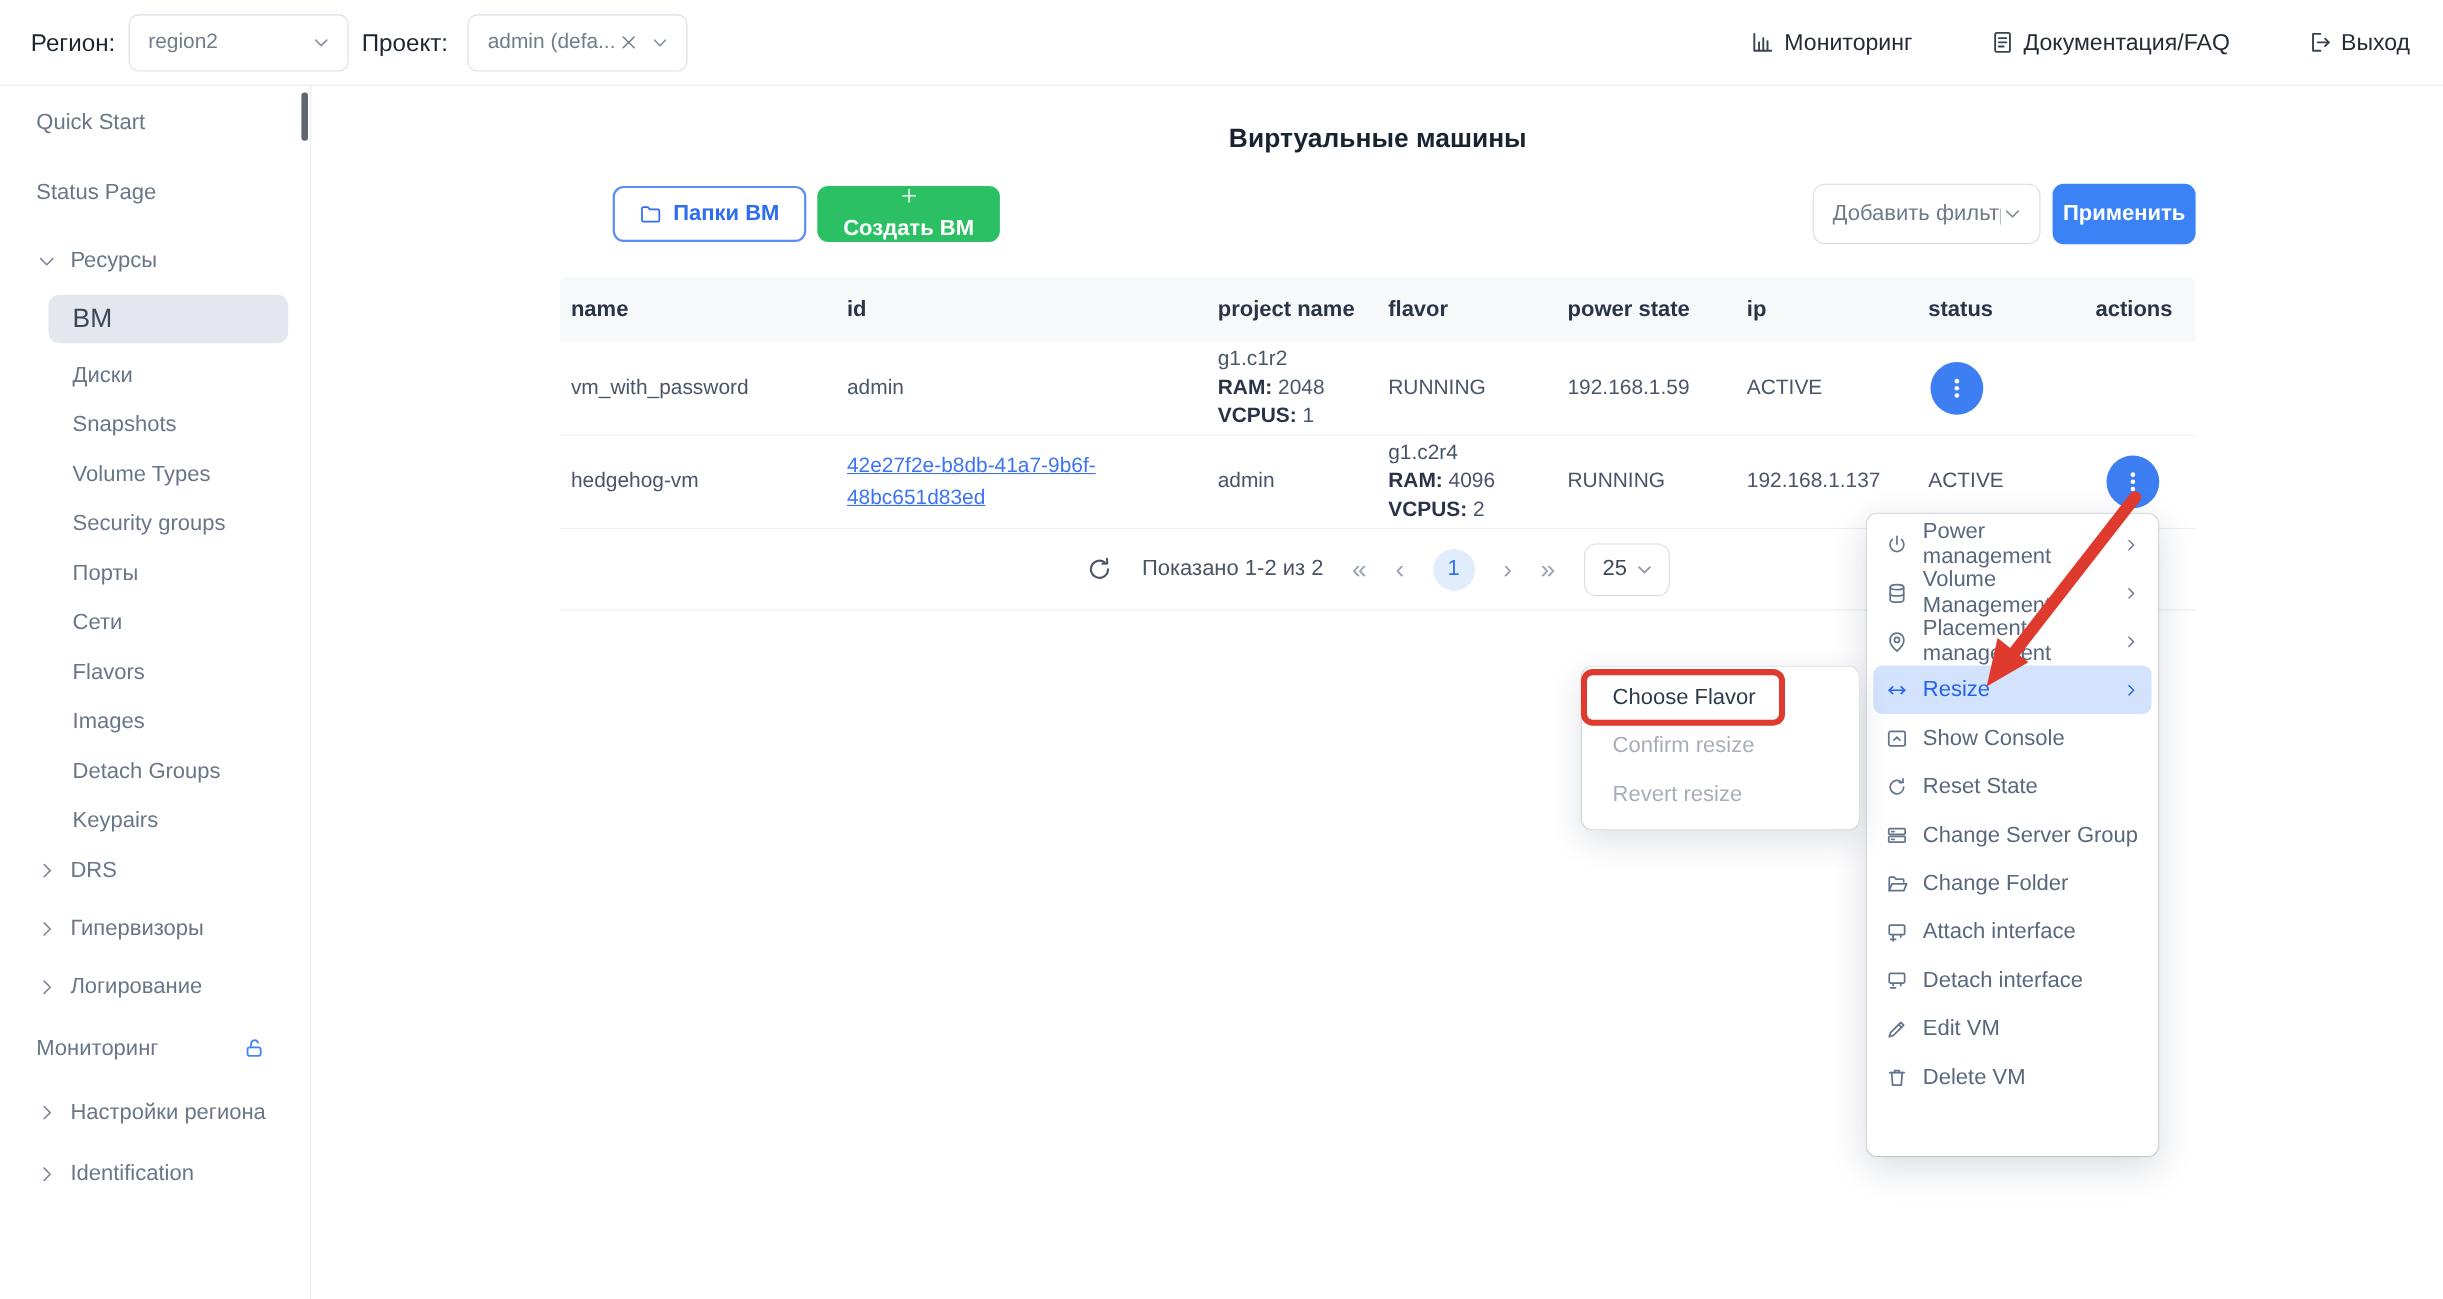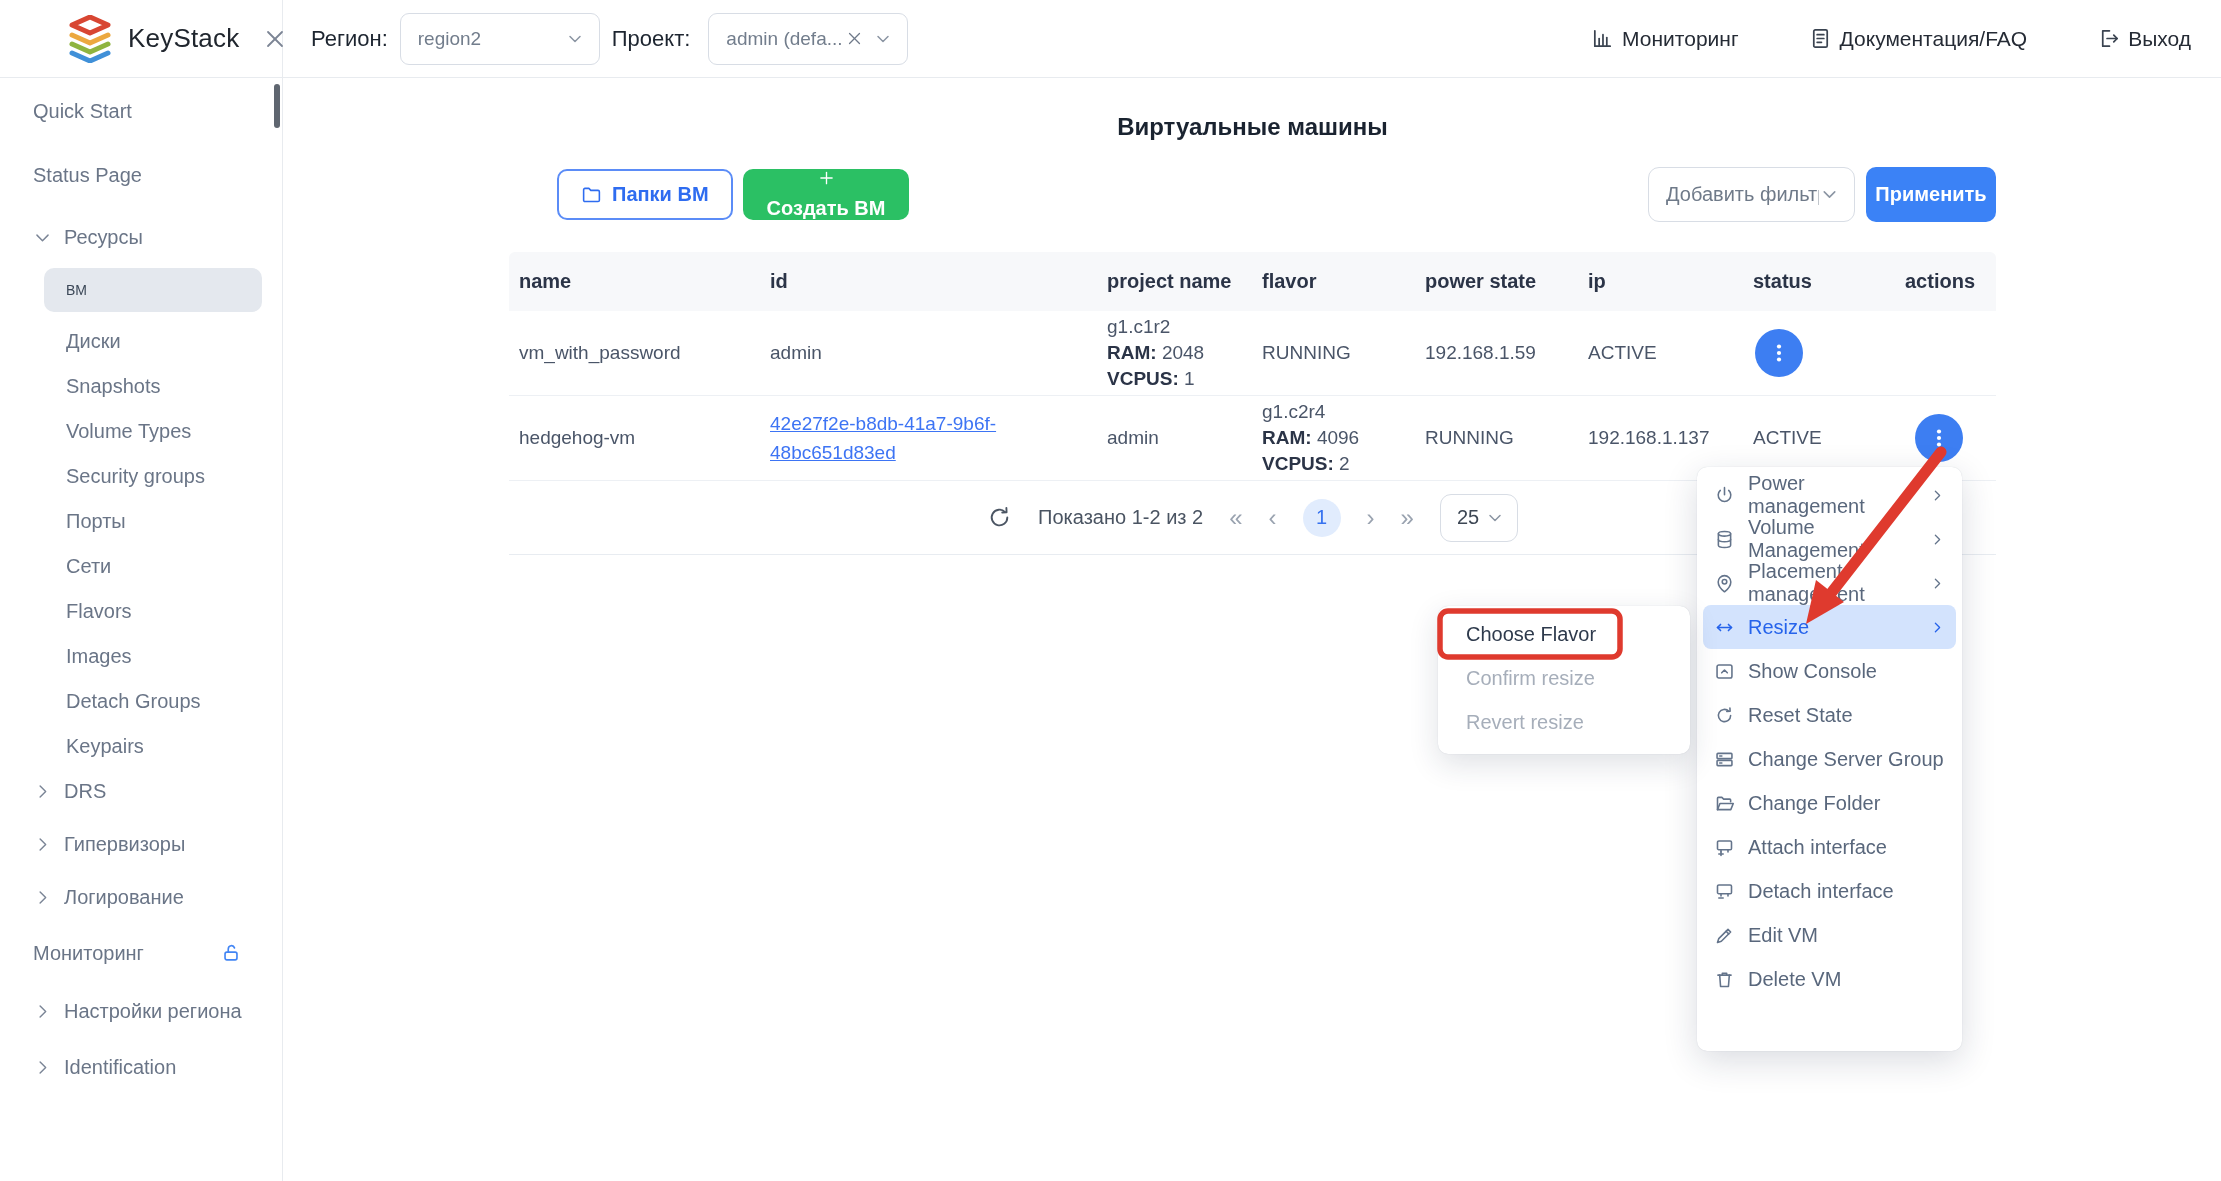--- a/index.html
+++ b/index.html
@@ -46,21 +46,21 @@
     border-right:1px solid #e8ebef; background:#fff; padding-top:20px;
   }
   .sb-thumb { position:absolute; top:6px; right:2px; width:6px; height:44px; background:#5f6670; border-radius:3px; }
   .sb-item { height:26px; display:flex; align-items:center; padding-left:33px; color:#6a7587; font-size:20px; cursor:pointer; }
   .sb-item .sb-chev { display:flex; margin-right:12px; color:#7b8596; }
   .sb-plain { padding-left:33px; }
   .mb38 { margin-bottom:38px; } .mb36 { margin-bottom:36px; } .mb18 { margin-bottom:18px; }
   .mb30 { margin-bottom:30px; } .mb27 { margin-bottom:27px; } .mb32 { margin-bottom:32px; }
   .sb-active {
     margin-left:44px; width:218px; height:44px; background:#e4e8ee; border-radius:10px;
-    display:flex; align-items:center; padding-left:22px; color:#3b4757; font-size:14px; margin-bottom:16px; cursor:pointer;
+    display:flex; align-items:center; padding-left:22px; color:#3b4757; font-size:24px; margin-bottom:16px; cursor:pointer;
   }
   .sb-child { height:26px; display:flex; align-items:center; padding-left:66px; color:#6a7587; font-size:20px; margin-bottom:19px; cursor:pointer; }
   .sb-lock { margin-left:auto; margin-right:40px; color:#4285f4; display:flex; }
 
   
   .content { position:absolute; top:78px; left:284px; right:0; bottom:0; background:#fff; }
   .page-title { text-align:center; padding-top:36px; font-size:24px; line-height:26px; font-weight:700; color:#1a2330; }
   .toolbar { width:1487px; margin:26px auto 0; height:56px; display:flex; align-items:center; position:relative; }
   .btn { border:none; display:inline-flex; align-items:center; justify-content:center; cursor:pointer; font-family:inherit;margin-left:48px; }
   .btn-folders {
@@ -134,35 +134,20 @@
 
   
   .annot { position:absolute; left:0; top:0; z-index:60; pointer-events:none; }
 </style>
 </head>
 <body>
 
 <div class="page">
 
   <header class="topbar">
-    <div class="brand">
-      <svg class="logo" viewBox="0 0 44 48">
-        <polygon points="22,2 40,10 22,18 4,10" fill="none" stroke="#d84632" stroke-width="5" stroke-linejoin="round"></polygon>
-        <polyline points="4,20 22,28 40,20" fill="none" stroke="#eca83f" stroke-width="5" stroke-linejoin="round" stroke-linecap="round"></polyline>
-        <polyline points="4,29 22,37 40,29" fill="none" stroke="#8fb43f" stroke-width="5" stroke-linejoin="round" stroke-linecap="round"></polyline>
-        <polyline points="4,38 22,46 40,38" fill="none" stroke="#4090d8" stroke-width="5" stroke-linejoin="round" stroke-linecap="round"></polyline>
-      </svg>
-      <span class="brand-name">KeyStack</span>
-      <span class="brand-close">
-        <svg class="ic" width="24" height="24" viewBox="0 0 24 24" stroke-width="1.6">
-            <line x1="5" y1="5" x2="19" y2="19"></line>
-            <line x1="19" y1="5" x2="5" y2="19"></line>
-          </svg>
-      </span>
-    </div>
 
     <div class="tb-left">
       <span class="tb-label">Регион:</span>
       <div class="select sel-region">
         <span class="sel-text">region2</span>
         <span class="chev">
           <svg class="ic" width="20" height="20" viewBox="0 0 24 24">
               <polyline points="6 9 12 15 18 9"></polyline>
             </svg>
         </span>

